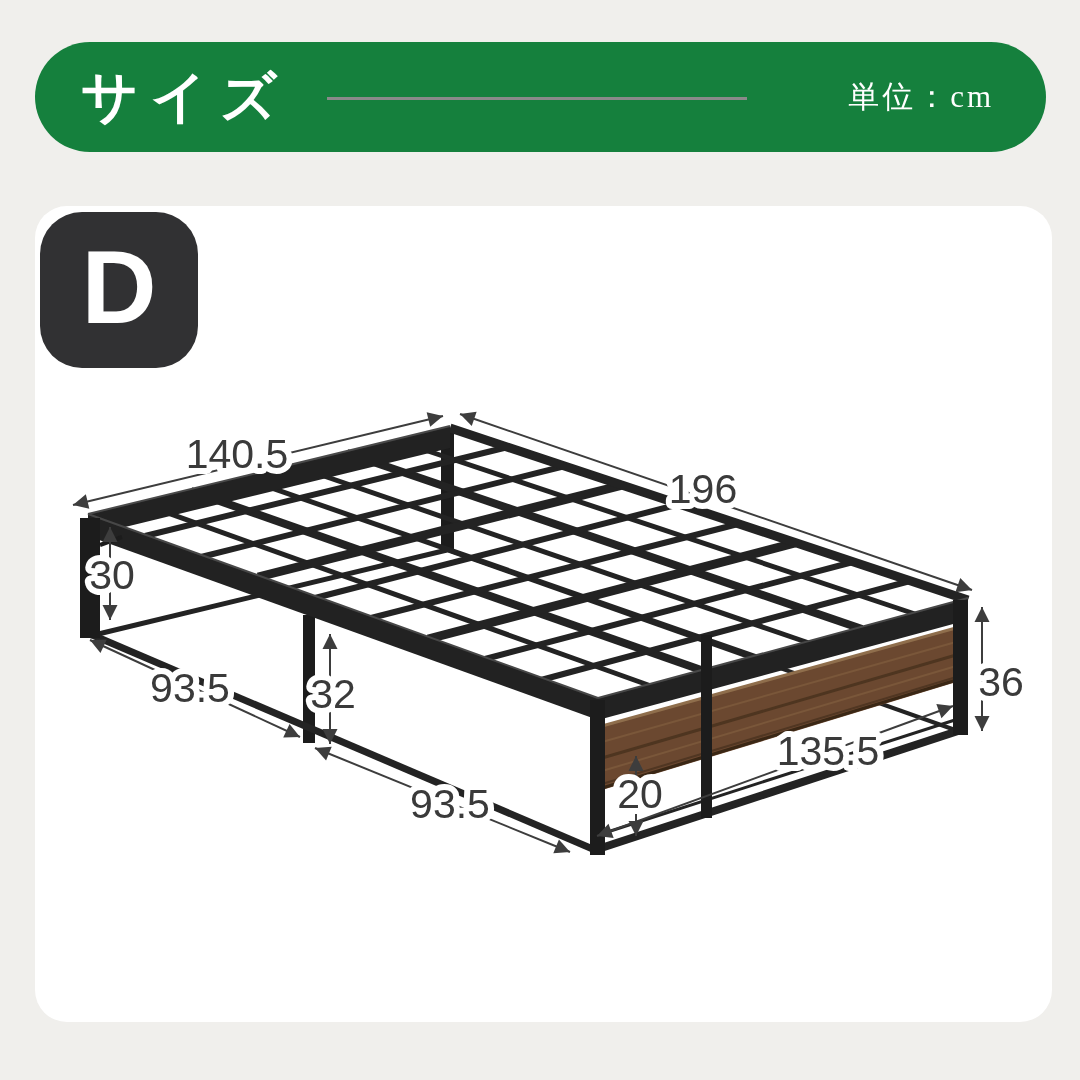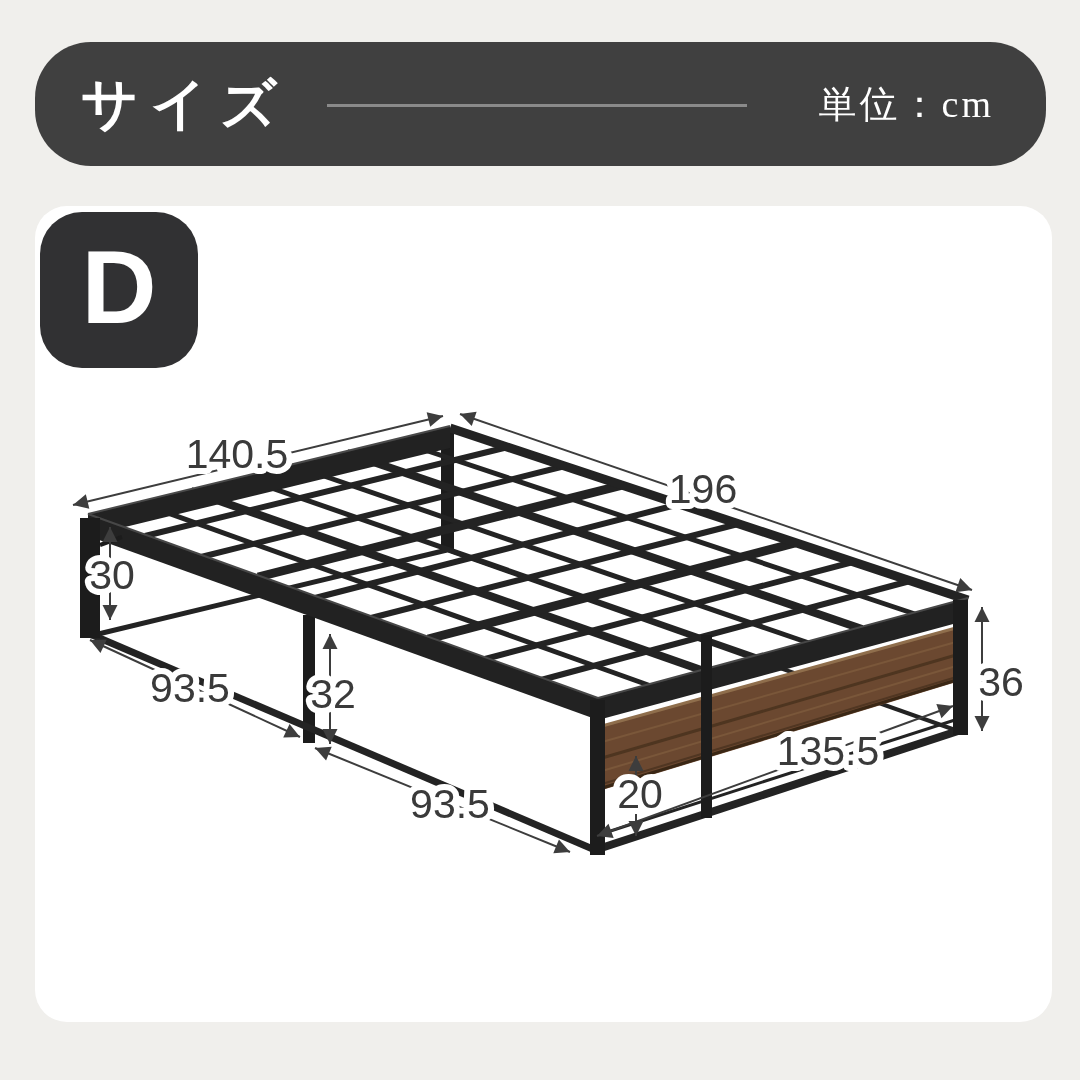--- a/index.html
+++ b/index.html
@@ -3,38 +3,38 @@
 <meta charset="utf-8">
 <style>
   html,body{margin:0;padding:0;}
   body{
     width:1080px;height:1080px;position:relative;overflow:hidden;
     background:#f0efec;
     font-family:"Liberation Sans",sans-serif;
   }
   
   .banner{
-    position:absolute;left:35px;top:42px;width:1011px;height:124px;
-    background:#404040;border-radius:56px;
+    position:absolute;left:35px;top:42px;width:1011px;height:110px;
+    background:#15803d;border-radius:56px;
     display:flex;align-items:center;
   }
   .banner-title{
     margin-left:46px;
     font-family:"Liberation Serif","DejaVu Serif",serif;
     font-weight:bold;color:#ffffff;font-size:56px;letter-spacing:12px;
     line-height:1;white-space:nowrap;
   }
   .banner-divider{
     height:3px;background:#8a8a8a;flex:0 0 auto;
     width:420px;margin-left:38px;margin-top:2px;
   }
   .banner-unit{
     margin-left:auto;margin-right:52px;
     font-family:"Liberation Serif","DejaVu Serif",serif;
-    color:#ffffff;font-size:38px;letter-spacing:3px;white-space:nowrap;
+    color:#ffffff;font-size:31px;letter-spacing:3px;white-space:nowrap;
   }
   
   .card{
     position:absolute;left:35px;top:206px;width:1017px;height:816px;
     background:#ffffff;border-radius:32px;
   }
   .size-badge{
     position:absolute;left:40px;top:212px;width:158px;height:156px;
     background:#313133;border-radius:42px;
     display:flex;align-items:center;justify-content:center;

